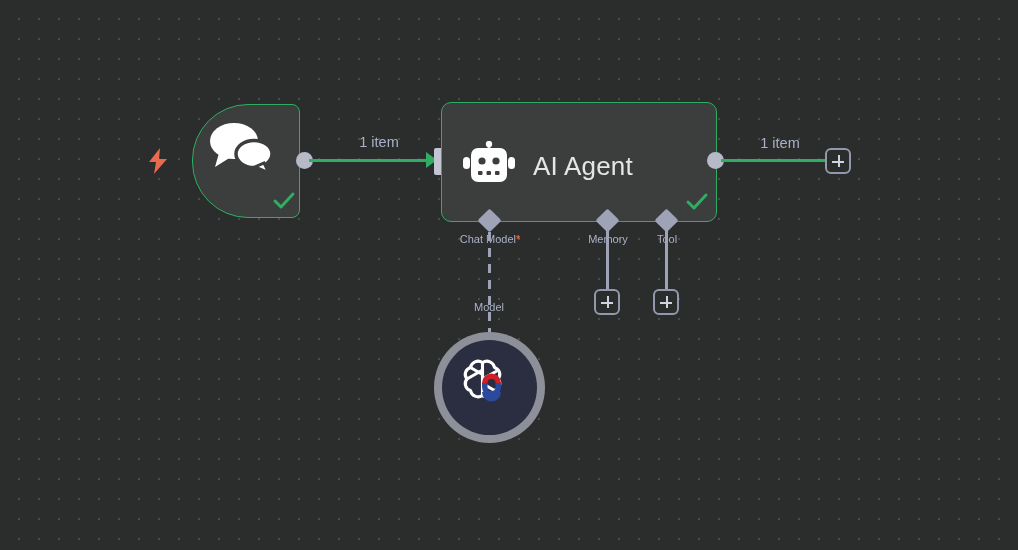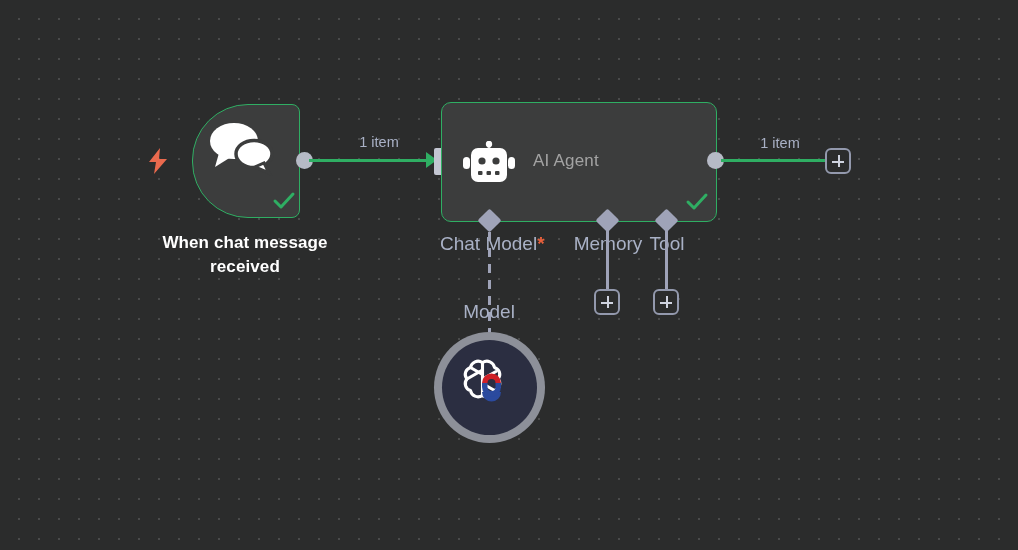--- a/index.html
+++ b/index.html
@@ -103,22 +103,22 @@
     background: #c3c6d2;
     border-radius: 2px;
   }
   #robot-icon {
     left: 463px; top: 141px;
     width: 52px; height: 44px;
   }
   #agent-title {
     position: absolute;
     left: 532px; top: 150px;
-    color: #a3a3a3;
-    font-size: 17px;
+    color: #e5e5e5;
+    font-size: 26px;
     font-weight: normal;
     letter-spacing: 0.2px;
   }
   #agent-check {
     left: 684px; top: 190px;
     width: 24px; height: 22px;
   }
   #agent-out-dot {
     left: 707px; top: 152px;
     width: 17px; height: 17px;
@@ -165,21 +165,21 @@
     transform: rotate(45deg);
     border-radius: 2px;
   }
   #diamond-chatmodel { left: 481px; top: 212px; }
   #diamond-memory    { left: 599px; top: 212px; }
   #diamond-tool      { left: 658px; top: 212px; }
 
   .sub-label {
     position: absolute;
     color: #a9b1c6;
-    font-size: 19px;
+    font-size: 11px;
     text-align: center;
     white-space: nowrap;
   }
   #label-chatmodel { left: 440px; top: 233px; width: 100px; }
   #label-chatmodel .req { color: #e8603c; font-weight: bold; }
   #label-memory { left: 558px; top: 233px; width: 100px; }
   #label-tool   { left: 627px; top: 233px; width: 80px; }
 
   
   #dash-model {
@@ -253,22 +253,20 @@
         <path d="M59 42 L64 52 L50 46 Z" fill="#ffffff" stroke="#3c3d3d" stroke-width="3"></path>
       </svg>
     </div>
     <div class="abs" id="trigger-check" style="left:79px;top:85px;">
       <svg width="24" height="22" viewBox="0 0 24 22">
         <path d="M3 11 L9 17 L21 4" stroke="#2fae63" stroke-width="3" fill="none" stroke-linecap="round" stroke-linejoin="round"></path>
       </svg>
     </div>
   </div>
   <div class="abs" id="trigger-out-dot"></div>
-  <div class="node-label" id="trigger-name">When chat message
-received</div>
 
   <div class="abs" id="conn1-line"></div>
   <div class="abs" id="conn1-arrow"></div>
   <div id="conn1-label">1 item</div>
 
   <div class="abs" id="agent-in-port"></div>
 
   <div class="abs" id="agent-node">
     <div class="abs" id="robot-icon" style="left:21px;top:38px;">
       <svg width="52" height="44" viewBox="0 0 52 44">

